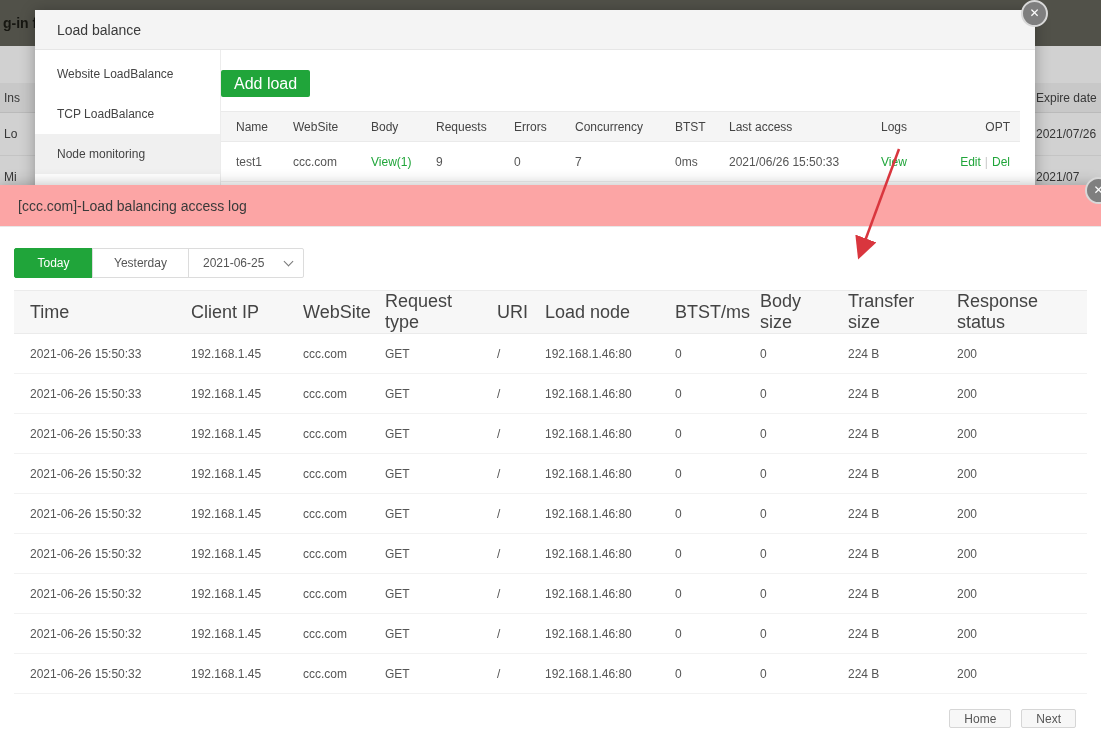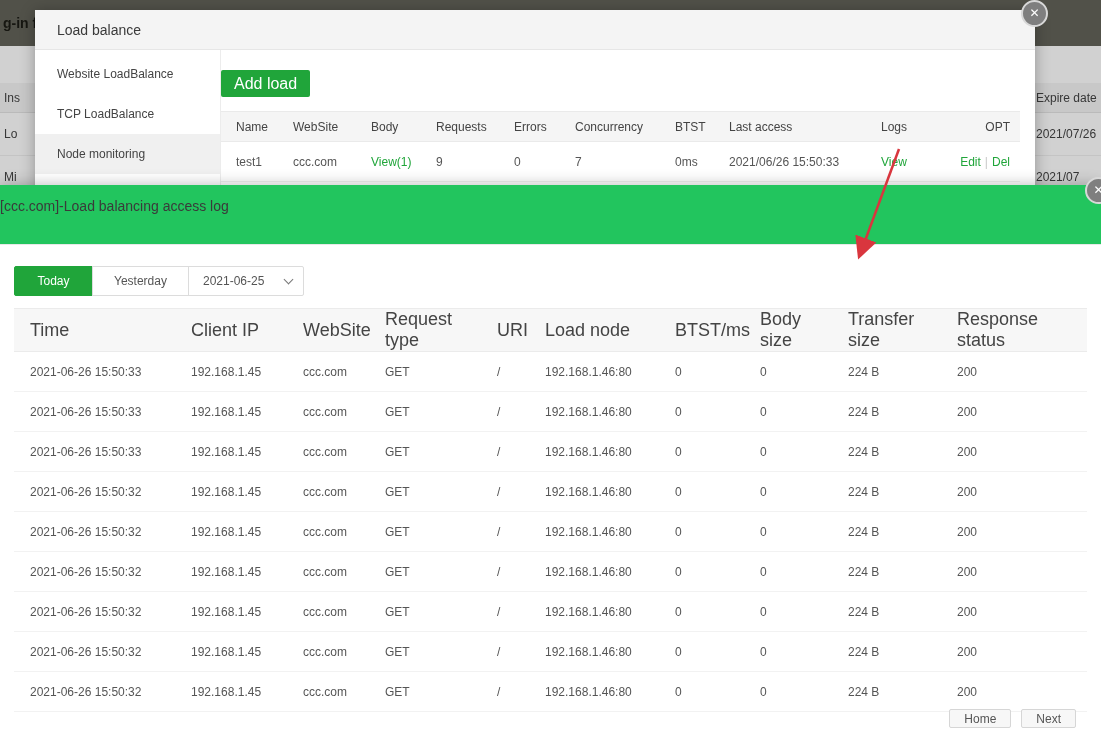--- a/index.html
+++ b/index.html
@@ -35,21 +35,21 @@
   .lb-side-item.active{background:#f0f0f0}
   .lb-content{flex:1;padding-top:20px}
   .btn-green{height:27px;padding:0 13px;background:#20a53a;color:#fff;border:none;border-radius:2px;font-size:16px;cursor:pointer;font-family:inherit}
   .lb-tbl{width:799px;margin-top:14px}
   .lb-tbl th{height:30px;background:#f5f5f5;border-top:1px solid #eaeaea;border-bottom:1px solid #eaeaea;padding-left:15px;color:#444}
   .lb-tbl td{height:40px;border-bottom:1px solid #f0f0f0;padding-left:15px;white-space:nowrap}
   .lb-tbl th:last-child,.lb-tbl td:last-child{padding-left:0;padding-right:10px;text-align:right}
 
   
   .modal-log{position:absolute;left:0;top:185px;width:1101px;height:554px;background:#fff;z-index:20;box-shadow:0 0 14px rgba(0,0,0,0.28)}
-  .log-header{height:60px;line-height:42px;background:#22c55e;border-bottom:1px solid #e8e8e8;}
+  .log-header{height:42px;line-height:42px;background:#fca5a5;border-bottom:1px solid #e8e8e8;padding-left:18px}
   .close-log{top:-8px;left:1085px}
   .filter-row{display:flex;margin:21px 0 0 14px}
   .tab{height:30px;line-height:28px;width:79px;text-align:center;border:1px solid #dcdcdc;background:#fff;color:#555;cursor:pointer;font-size:12px}
   .tab-yesterday{margin-left:-1px;width:97px}
   .tab-active{background:#20a53a;border-color:#20a53a;color:#fff;border-radius:2px 0 0 2px}
   .date-select{margin-left:-1px;width:116px;height:30px;border:1px solid #dcdcdc;display:flex;align-items:center;justify-content:space-between;padding:0 11px 0 14px;color:#555;cursor:pointer;border-radius:0 2px 2px 0}
   .chev{width:7px;height:7px;border-right:1.5px solid #777;border-bottom:1.5px solid #777;transform:rotate(45deg);margin-top:-3px}
   .log-tbl{width:1073px;margin:12px 14px 0 14px}
   .log-tbl th{height:33px;background:#f7f7f7;border-top:1px solid #ebebeb;border-bottom:1px solid #ebebeb;padding-left:16px;color:#444;font-size:18px}
   .log-tbl td{height:40px;border-bottom:1px solid #f2f2f2;padding-left:16px;white-space:nowrap;overflow:hidden}

